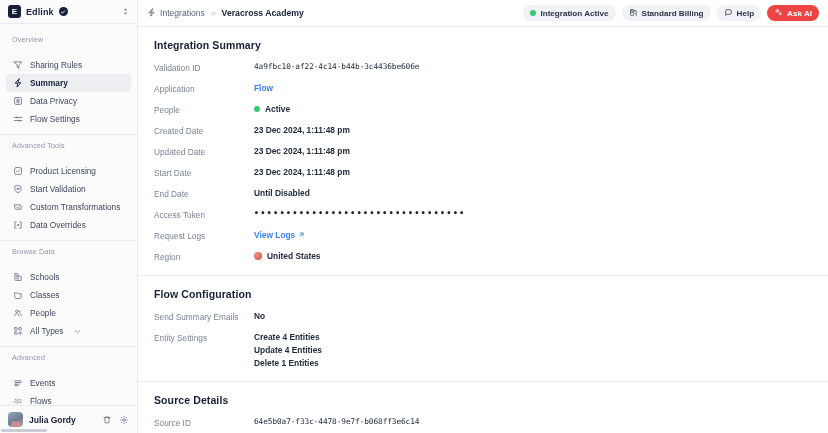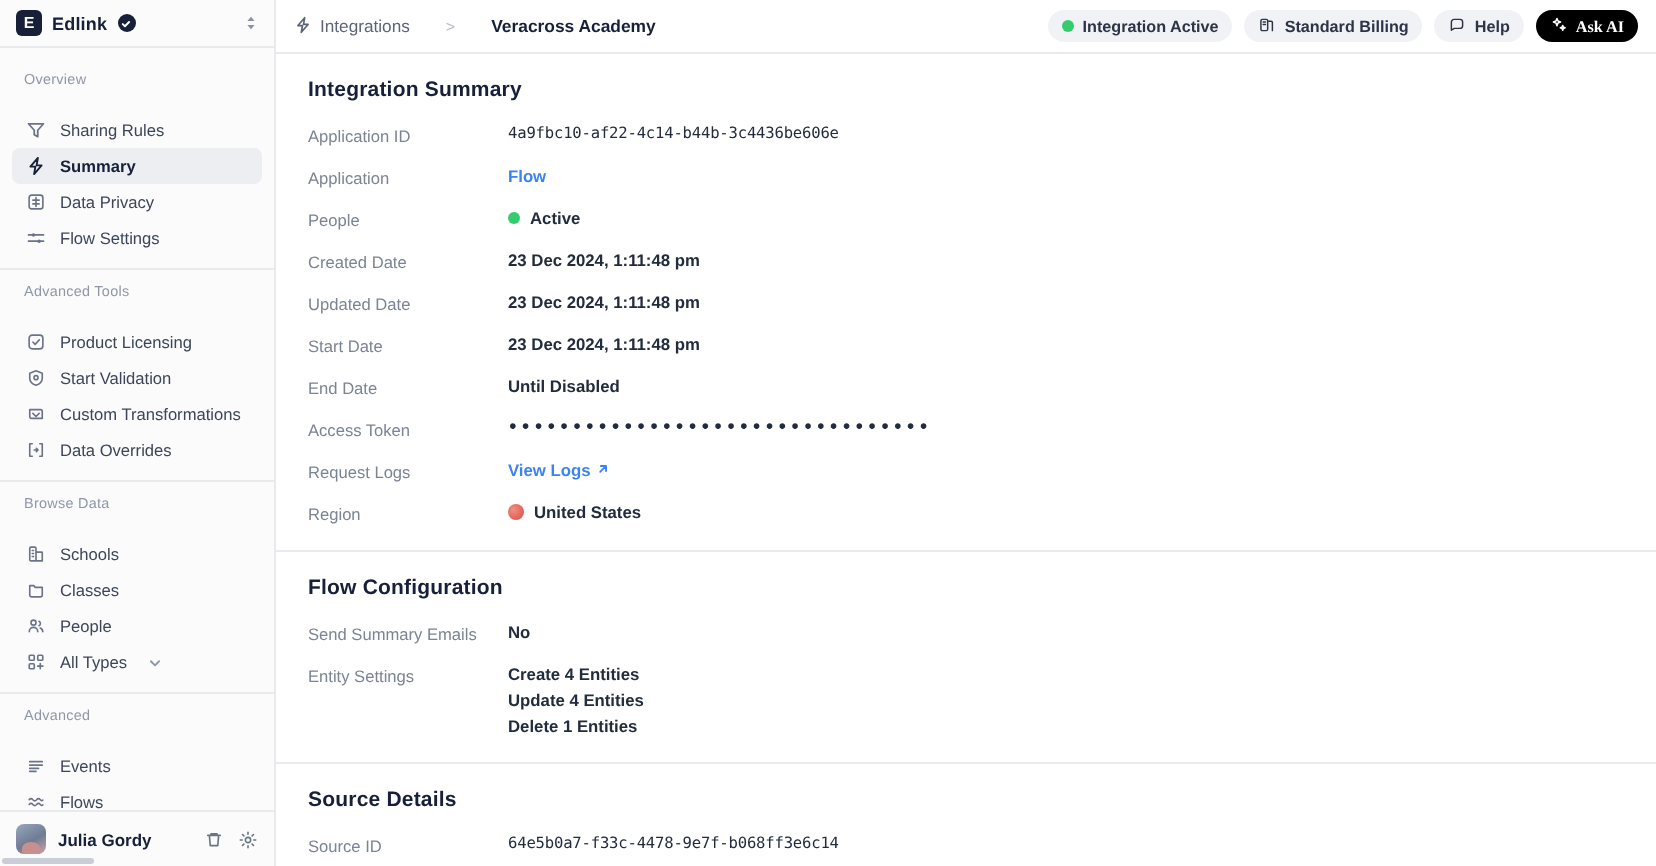--- a/index.html
+++ b/index.html
@@ -103,36 +103,36 @@
   }
 
   
   .main { flex: 1; display: flex; flex-direction: column; min-width: 0; background:#fff; }
   .topbar {
     height: 27px; flex: 0 0 27px;
     border-bottom: 1px solid #e9eaee;
     display: flex; align-items: center;
     padding: 0 9px 0 9px;
   }
-  .crumbs { display: flex; align-items: center; gap: 18px; }
+  .crumbs { display: flex; align-items: center; gap: 6px; }
   .crumb-root { display: flex; align-items: center; gap: 4px; font-size: 8.6px; color: #5c6578; cursor: pointer; }
   .crumb-root svg { width: 9px; height: 9px; color:#5c6578; }
   .crumb-sep { color: #b3b9c4; font-size: 8px; }
   .crumb-cur { font-size: 8.7px; font-weight: 700; color: #172038; }
 
   .top-actions { margin-left: auto; display: flex; align-items: center; gap: 6px; }
   .pill {
     display: flex; align-items: center; gap: 4px;
     height: 16px; padding: 0 7px; border-radius: 8px;
     background: #f1f2f5; font-size: 8.1px; font-weight: 700; color: #2c3446;
     cursor: pointer; white-space: nowrap;
   }
   .pill svg { width: 9px; height: 9px; }
   .dot-green { width: 6px; height: 6px; border-radius: 50%; background: #35cc6e; flex: 0 0 6px; }
-  .pill.ask { background: #000000; color: #fff; font-family: Liberation Serif, serif; }
+  .pill.ask { background: #ef4444; color: #fff; }
   .pill.ask svg { color: #fff; }
 
   .content { flex: 1; overflow: hidden; padding: 0 0 0 0; position: relative; }
   .section { padding: 0 0 0 0; }
   .sec-inner { padding: 12px 16px 13px 16px; }
   .sec-title { font-size: 10.5px; font-weight: 700; color: #172038; margin-bottom: 11px; letter-spacing: .1px; }
   .row { display: flex; align-items: flex-start; margin-bottom: 10px; }
   .row:last-child { margin-bottom: 0; }
   .row-label { width: 100px; flex: 0 0 100px; font-size: 8.3px; color: #7b8494; padding-top: 1px; }
   .row-value { font-size: 8.4px; color: #232c3d; font-weight: 600; }
@@ -418,21 +418,21 @@
       </div>
     </div>
 
     <div class="content">
 
       <section class="section">
         <div class="sec-inner">
           <div class="sec-title">Integration Summary</div>
 
           <div class="row">
-            <div class="row-label">Application ID</div>
+            <div class="row-label">Validation ID</div>
             <div class="row-value mono">4a9fbc10-af22-4c14-b44b-3c4436be606e</div>
           </div>
 
           <div class="row">
             <div class="row-label">Application</div>
             <div class="row-value link">Flow</div>
           </div>
 
           <div class="row">
             <div class="row-label">People</div>

